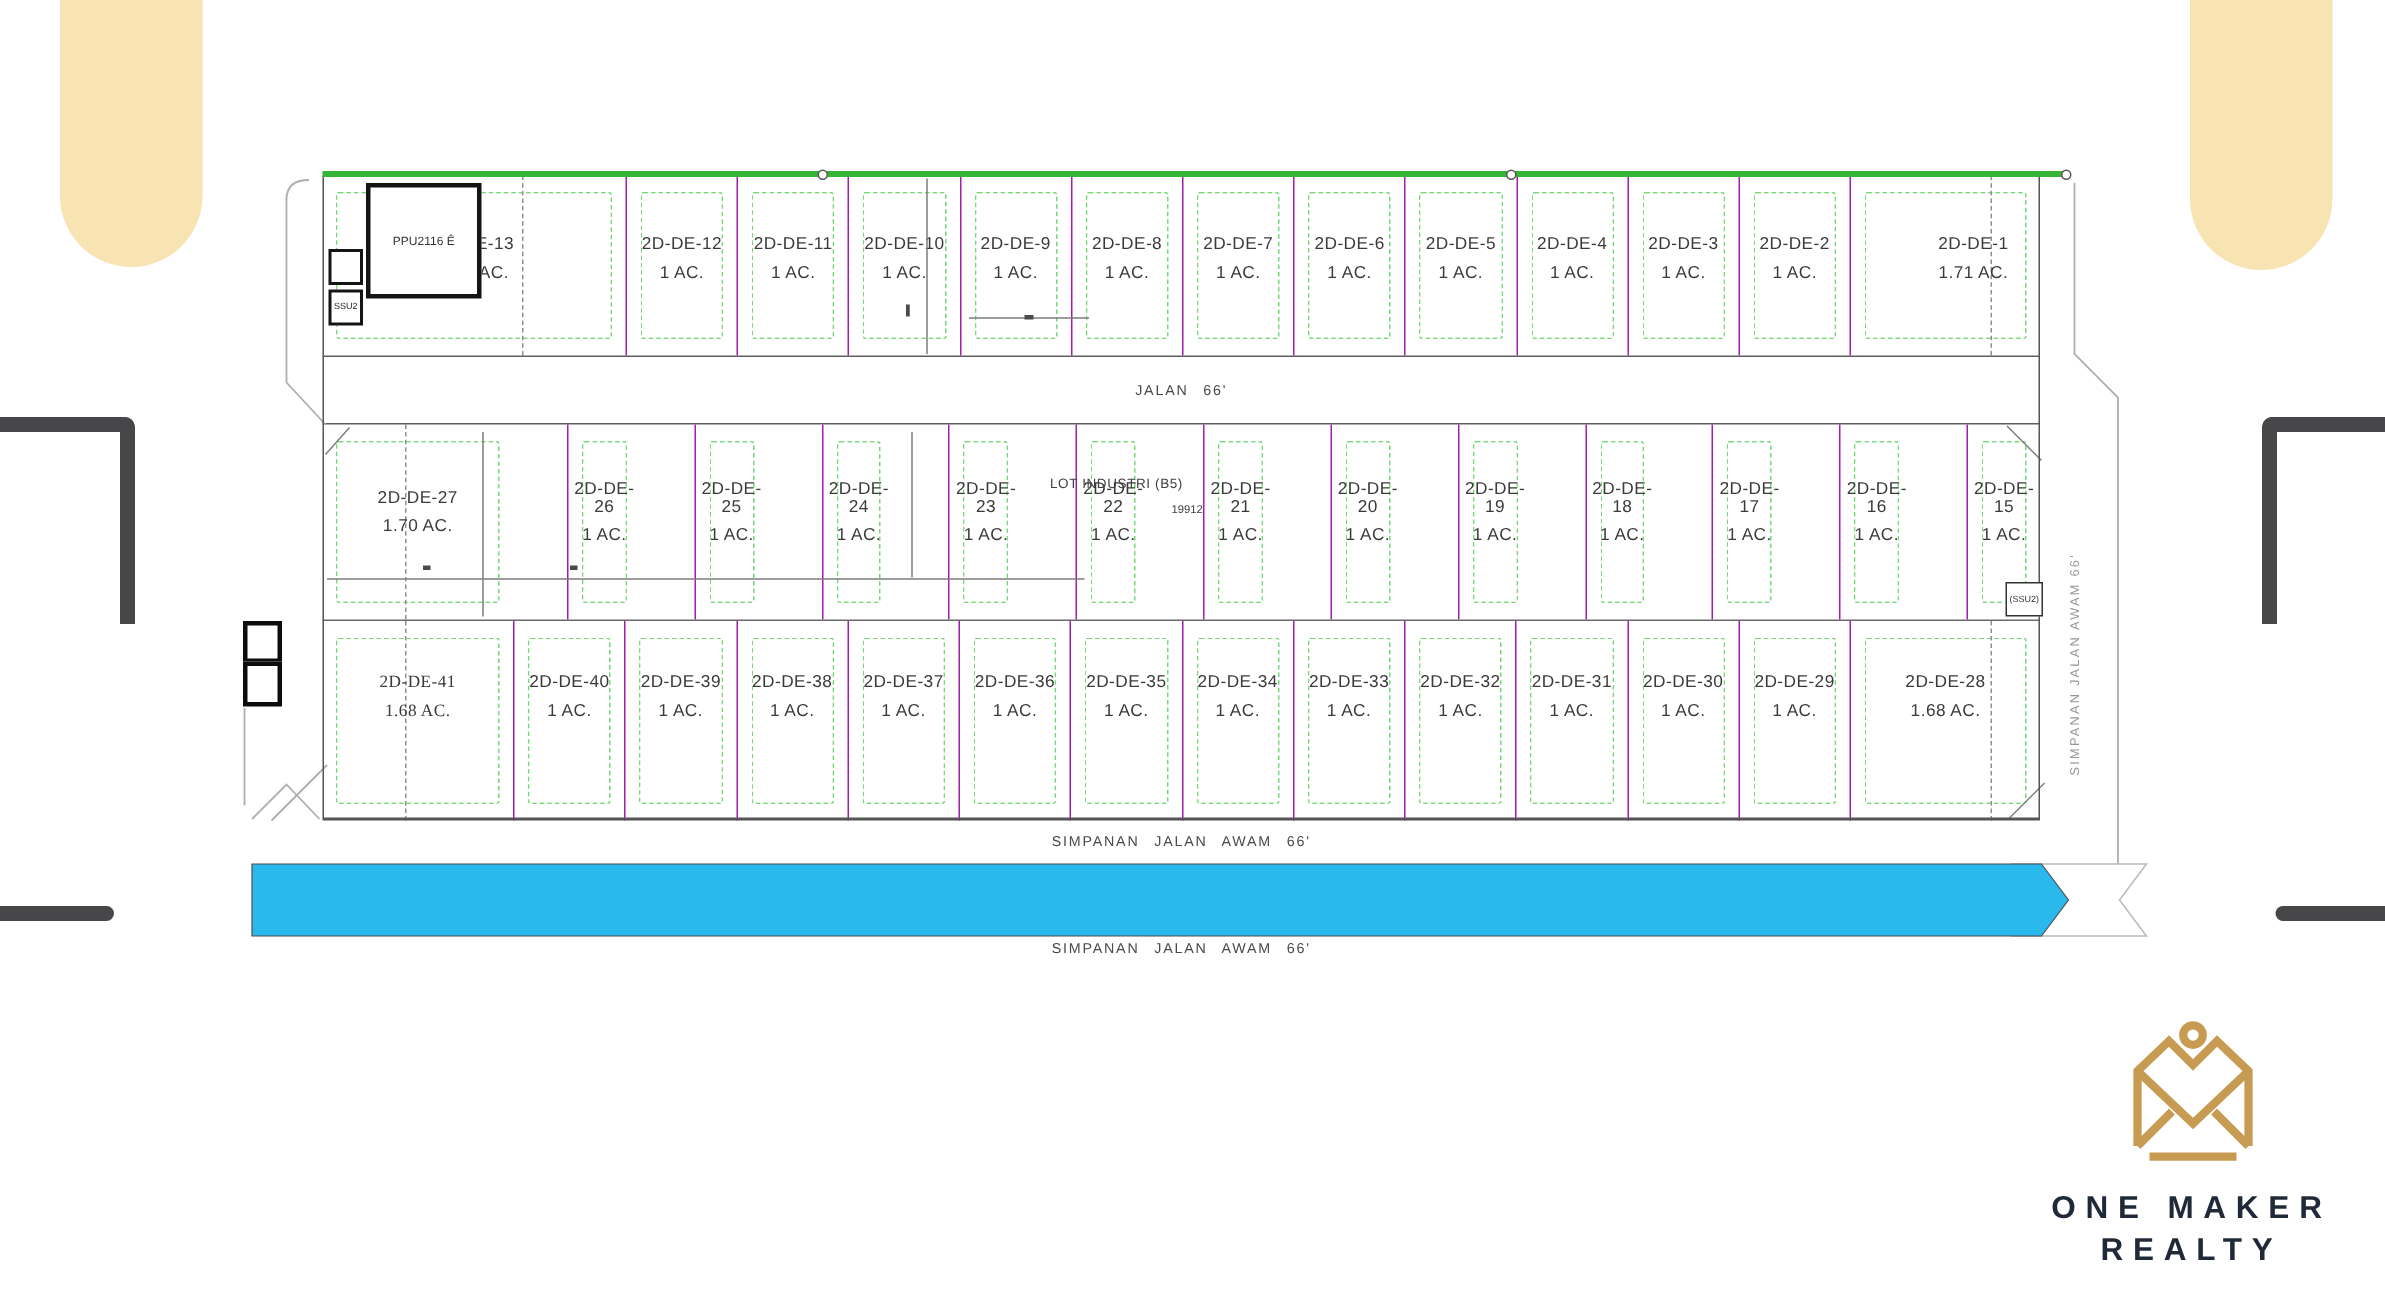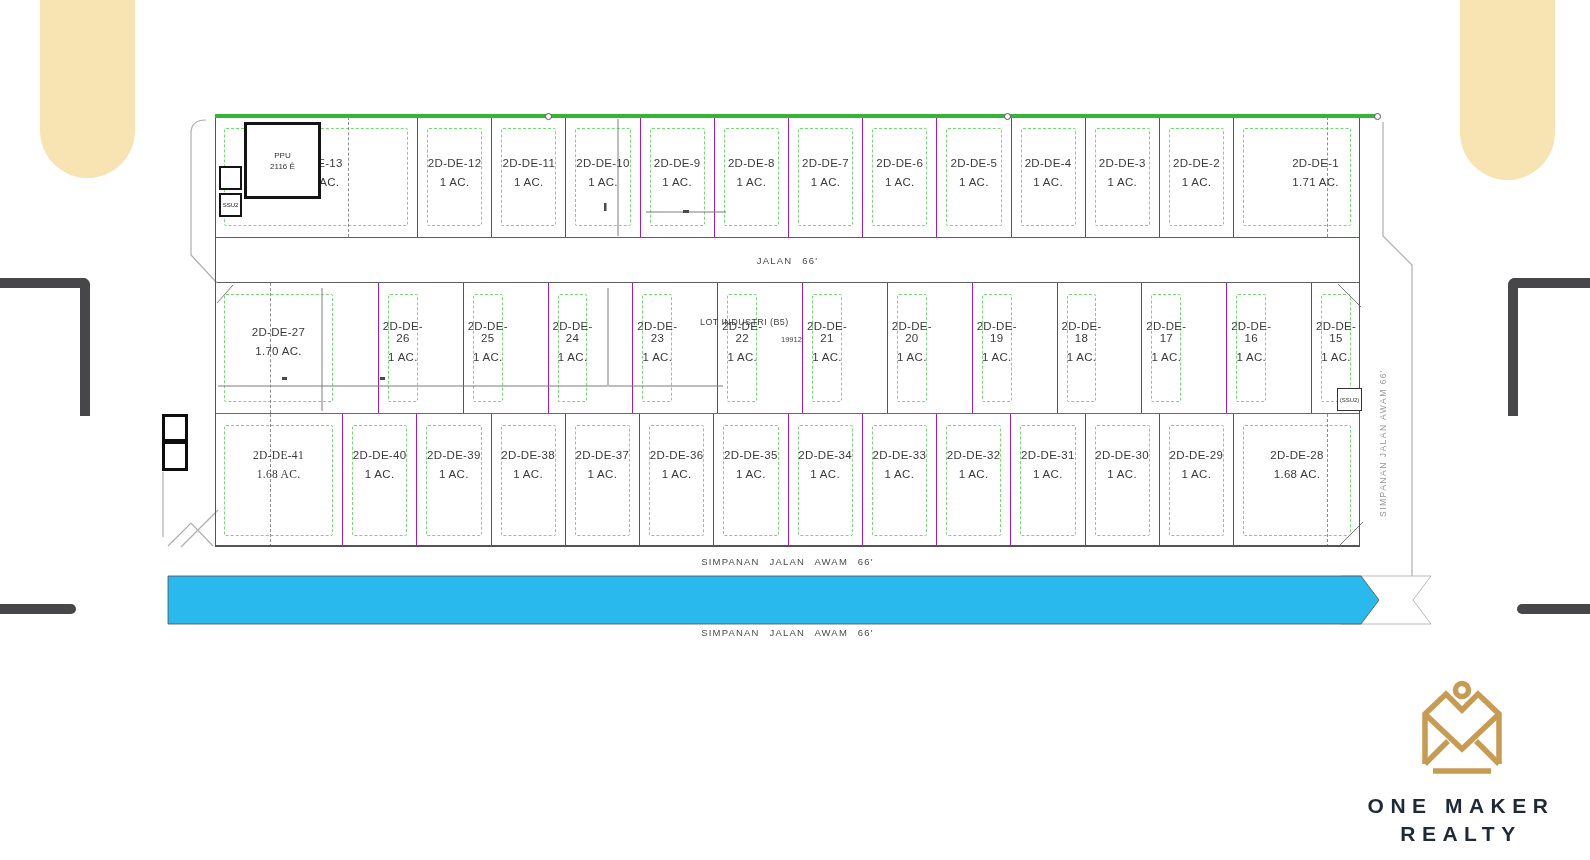--- a/index.html
+++ b/index.html
@@ -52,21 +52,21 @@
          color:#15272e;line-height:12px;letter-spacing:.8px;z-index:6;}
   .right-vertical{position:absolute;left:1378px;top:330px;height:225px;width:16px;
                   writing-mode:vertical-rl;transform:rotate(180deg);font-size:8.5px;
                   letter-spacing:1.5px;color:#979797;text-align:center;z-index:4;}
 
   .zone-label{position:absolute;left:700px;top:317px;width:216px;font-size:9px;
               color:#3f3f3f;letter-spacing:.4px;z-index:4;}
   .zone-number{position:absolute;left:781px;top:335px;font-size:7.5px;color:#3f3f3f;z-index:4;}
 
   .ppu-box{position:absolute;left:244px;top:122px;width:71px;height:71px;border:3px solid #141414;
-           background:#fff;z-index:6;display:flex;flex-direction:column;align-items:center;
+           background:#fff;z-index:6;display:flex;align-items:center;
            justify-content:center;font-size:8px;color:#333;line-height:11px;}
   .util-box-a{position:absolute;left:219px;top:166px;width:23px;height:24px;border:2.5px solid #141414;
               background:#fff;z-index:6;box-sizing:border-box;}
   .ssu-left-box{position:absolute;left:219px;top:193px;width:23px;height:24px;border:2.5px solid #141414;
                 background:#fff;z-index:6;box-sizing:border-box;display:flex;align-items:center;
                 justify-content:center;font-size:6px;color:#222;}
   .ssu-right-box{position:absolute;left:1337px;top:388px;width:25px;height:23px;border:1.5px solid #333;
                  background:#fff;z-index:6;box-sizing:border-box;display:flex;align-items:center;
                  justify-content:center;font-size:6px;color:#333;}
   .meter-box{position:absolute;left:162px;width:26px;border:3px solid #0d0d0d;background:#fff;

